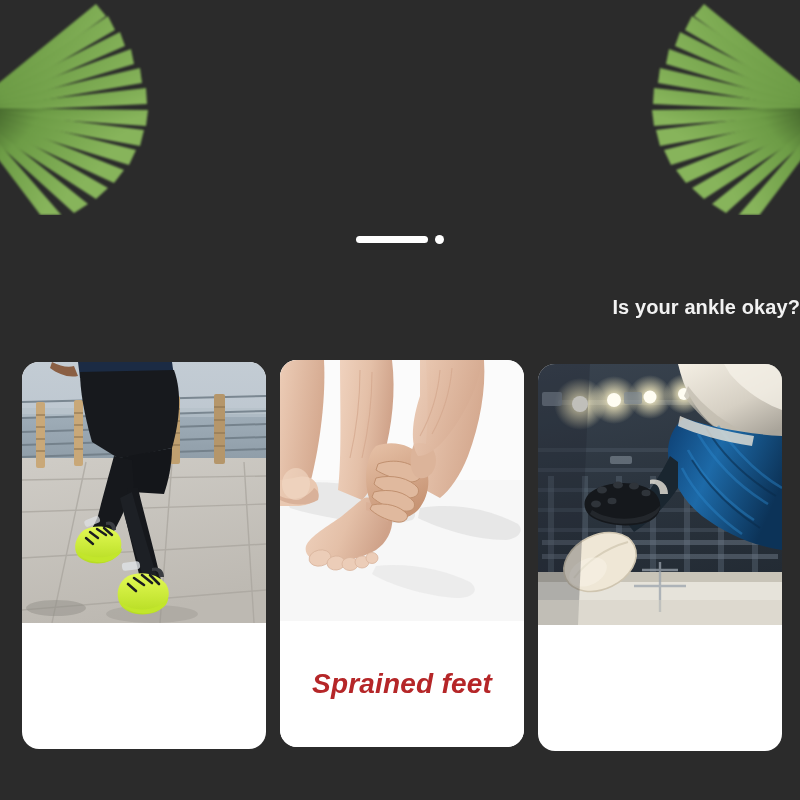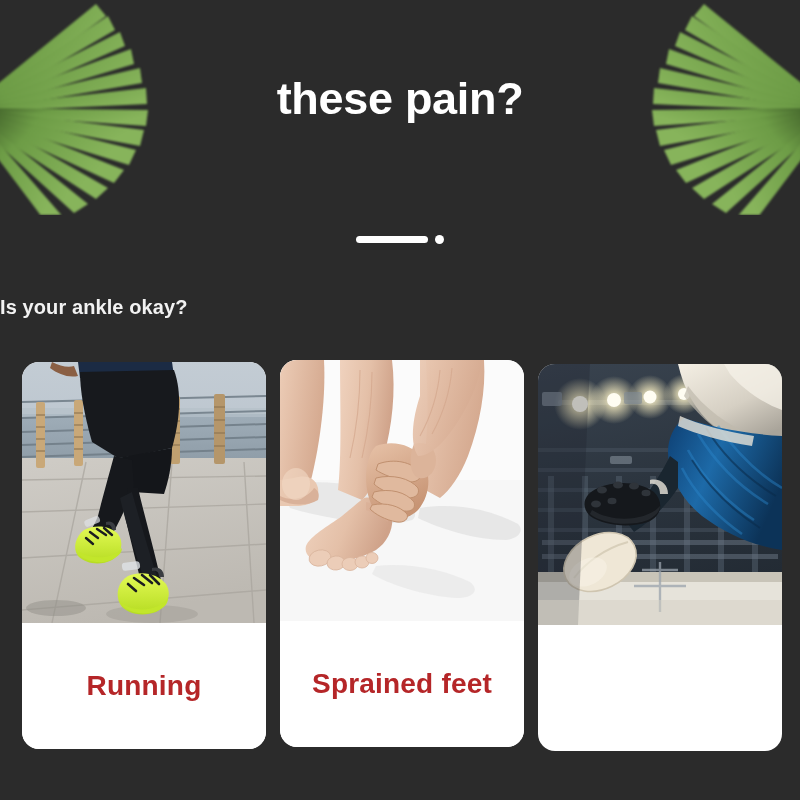--- a/index.html
+++ b/index.html
@@ -35,21 +35,21 @@
     position:absolute; top:235px; left:0; right:0;
     display:flex; align-items:center; justify-content:center;
     z-index:4;
   }
   .divider .bar { width:72px; height:7px; border-radius:4px; background:#ffffff; }
   .divider .dot { width:9px; height:9px; border-radius:50%; background:#ffffff; margin-left:7px; }
 
   
   .subtitle {
     position:absolute; top:296px; left:0; right:0;
-    text-align:left;
+    text-align:right;
     color:#f2f2f2;
     font-size:20px;
     font-weight:bold;
     letter-spacing:0.1px;
     z-index:4;
   }
 
   
   .card-row {
     position:absolute;
@@ -63,21 +63,21 @@
     width:244px;
     height:387px;
     background:#ffffff;
     border-radius:17px;
     overflow:hidden;
     display:flex;
     flex-direction:column;
     flex:0 0 auto;
   }
   .card.c1 { margin-top:2px; }
-  .card.c2 { margin-top:0px; }
+  .card.c2 { margin-top:0px;font-style:italic; }
   .card.c3 { margin-top:4px; }
 
   .photo { position:relative; width:100%; height:261px; overflow:hidden; }
   .photo svg { display:block; width:100%; height:100%; }
 
   .caption {
     flex:1;
     display:flex; align-items:center; justify-content:center;
     background:#ffffff;
   }
@@ -160,21 +160,20 @@
       <path d="M-4 0 L-138 16 L-133 31 L-4 6 Z"></path>
       <path d="M-4 0 L-128 38 L-120 52 L-4 6 Z"></path>
       <path d="M-4 0 L-112 58 L-102 70 L-4 7 Z"></path>
       <path d="M-4 0 L-94 76 L-82 86 L-4 7 Z"></path>
       <path d="M-4 0 L-72 92 L-58 99 L-4 7 Z"></path>
     </g>
   </svg>
 </div>
 
 <div class="headline">
-  <div>these pain?</div>
 </div>
 
 <div class="divider">
   <div class="bar"></div>
   <div class="dot"></div>
 </div>
 
 <div class="subtitle">Is your ankle okay?</div>
 
 <div class="card-row">
@@ -284,23 +283,20 @@
             <line x1="128" y1="213" x2="137" y2="222"></line>
             <line x1="106" y1="222" x2="114" y2="229"></line>
           </g>
           <path d="M130 206 C137 204 142 208 142 215 L137 215 C137 210 135 208 130 209 Z" fill="#3a3d42"></path>
         </g>
 
         <rect x="100" y="200" width="18" height="8" rx="3" fill="#dfe2e6" opacity="0.8" transform="rotate(-8 109 204)"></rect>
         <rect x="62" y="156" width="16" height="7" rx="3" fill="#dfe2e6" opacity="0.7" transform="rotate(-22 70 159)"></rect>
       </svg>
     </div>
-    <div class="caption">
-      <span>Running</span>
-    </div>
   </div>
 
   <div class="card c2">
     <div class="photo">
       <svg viewBox="0 0 244 261" preserveAspectRatio="none">
         <defs>
           <linearGradient id="p2skin" x1="0" y1="0" x2="1" y2="0.3">
             <stop offset="0" stop-color="#f0d3bf"></stop>
               <stop offset="0.55" stop-color="#e4c0a8"></stop>
               <stop offset="1" stop-color="#cfa289"></stop>

